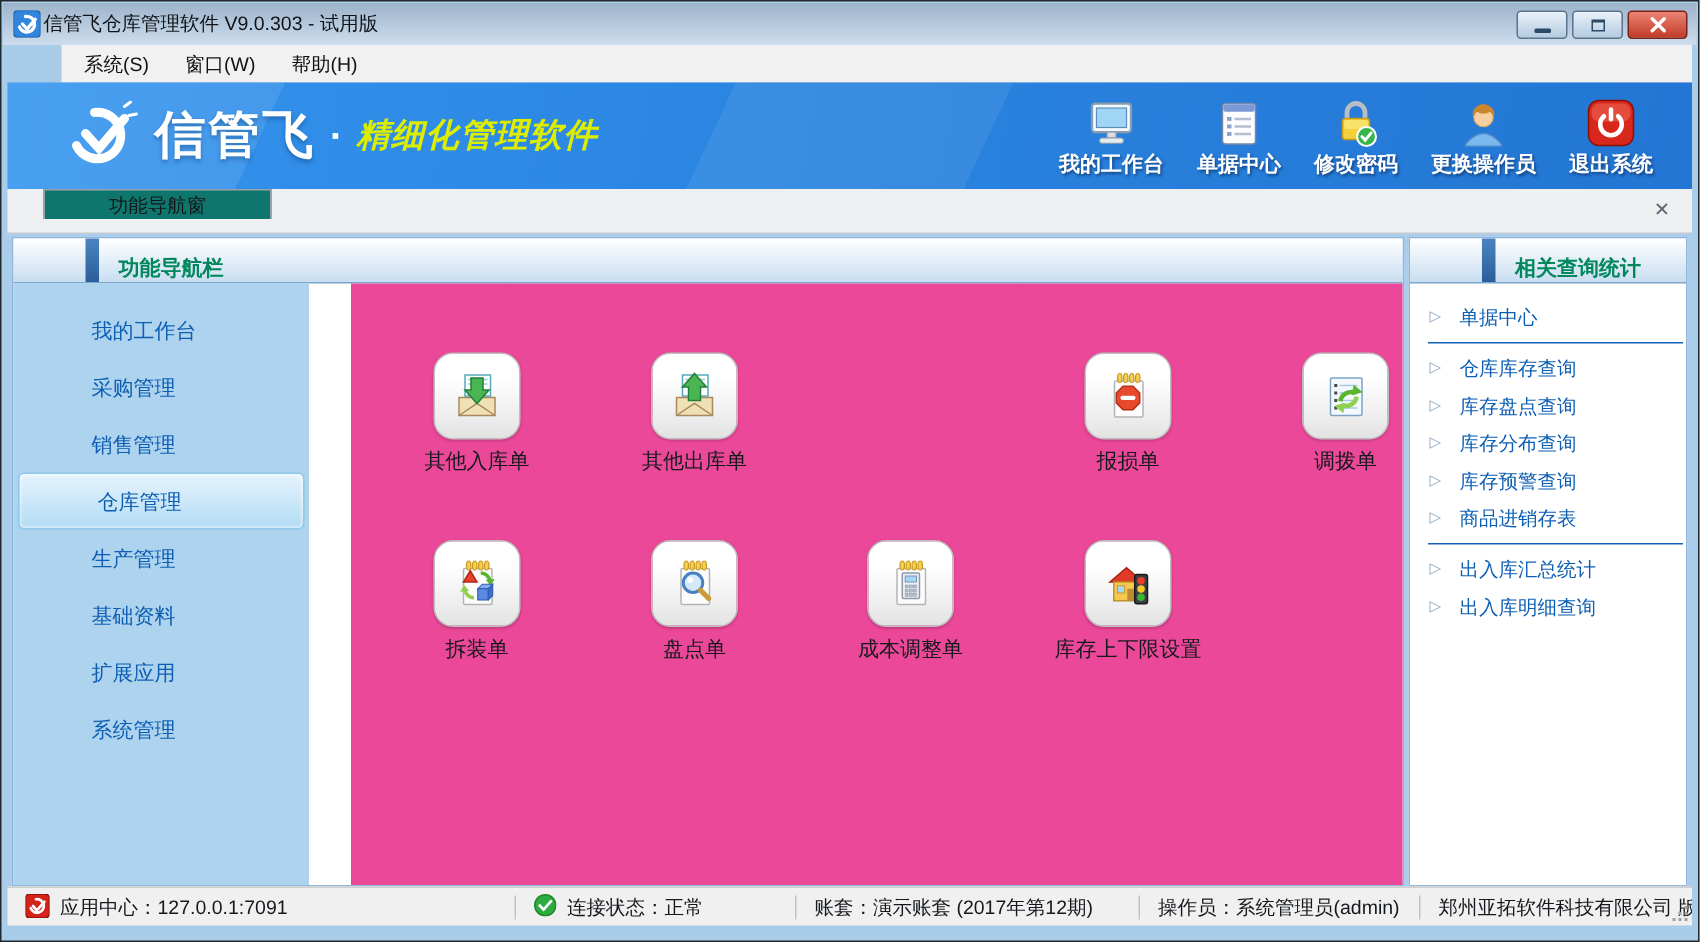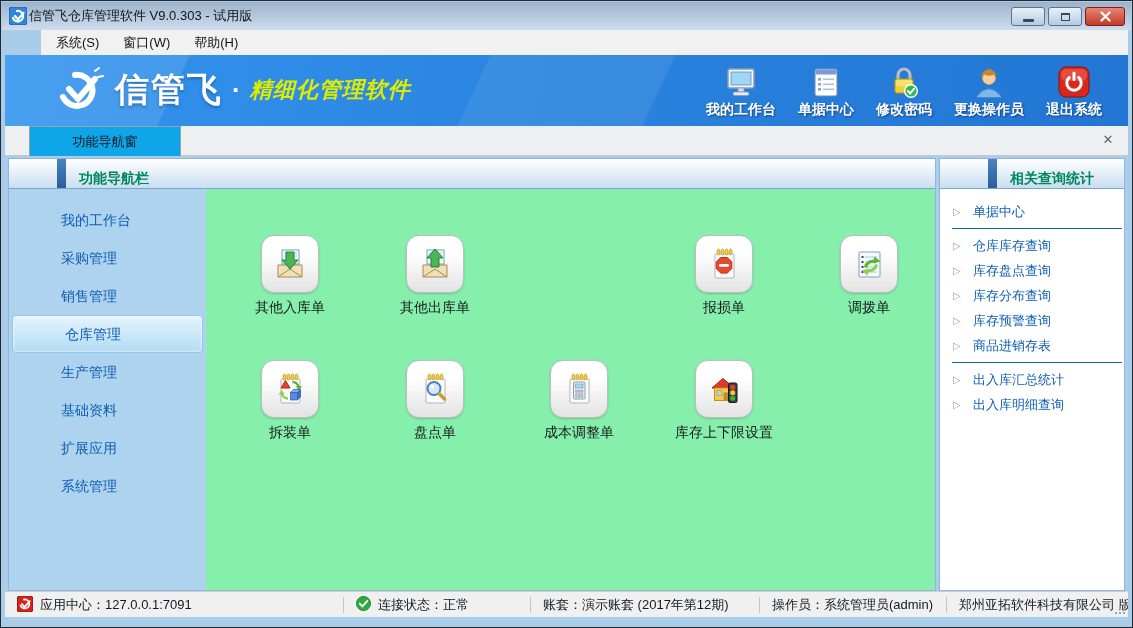--- a/index.html
+++ b/index.html
@@ -23,34 +23,34 @@
   
   .menubar { position:absolute; top:29px; left:4px; right:4px; height:25px; background:#f1f1f1;
     display:flex; align-items:center; padding-left:6px; gap:6px;margin-left:36px; }
   .menu-item { padding:2px 9px; font-size:13px; color:#111; cursor:pointer; }
 
   
   .banner { position:absolute; top:54px; left:4px; right:4px; height:71px;
     background:linear-gradient(100deg,#3494ee 0%,#2a85e0 45%,#2376d3 100%); overflow:hidden; }
   .banner::before { content:""; position:absolute; inset:0;
     background:linear-gradient(115deg, rgba(255,255,255,.10) 0 16%, rgba(255,255,255,0) 16% 42%, rgba(255,255,255,.07) 42% 58%, rgba(255,255,255,0) 58%); }
-  .brand-area { position:absolute; left:48px; top:12px; display:flex; align-items:center; }
+  .brand-area { position:absolute; left:36px; top:12px; display:flex; align-items:center; }
   .brand-text { font-size:34px; font-weight:bold; color:#fff; margin-left:10px; letter-spacing:2px;
     text-shadow:0 2px 3px rgba(0,40,90,.35); }
   .brand-dot { color:#fff; font-size:26px; font-weight:bold; margin:0 9px; }
   .brand-slogan { color:#dded00; font-size:22px; font-weight:bold; font-style:italic; letter-spacing:1px; }
   .banner-buttons { position:absolute; right:26px; top:9px; display:flex; gap:22px; }
   .bbtn { display:flex; flex-direction:column; align-items:center; gap:3px; cursor:pointer;
     color:#fff; font-weight:bold; font-size:14px; text-shadow:1px 1px 2px rgba(0,20,60,.55); }
   .bicon { height:34px; display:flex; align-items:flex-end; }
 
   
   .tabstrip { position:absolute; top:125px; left:4px; right:4px; height:30px; background:#edeff1;
     border-bottom:1px solid #c4cad0; }
-  .tab-active { position:absolute; left:24px; top:0; width:152px; height:30px; background:#0ea5e9;
+  .tab-active { position:absolute; left:24px; top:0; width:152px; height:20px; background:#0f766e;
     border:1px solid #98a2ac; border-bottom:none; display:flex; align-items:center; justify-content:center;
     font-size:13px; color:#14181c; cursor:pointer; }
   .tab-close { position:absolute; right:12px; top:6px; width:16px; height:16px; text-align:center;
     line-height:16px; font-size:13px; color:#5a6672; cursor:pointer; }
 
   
   .content { position:absolute; top:155px; left:4px; right:4px; height:437px; background:#aacded; }
   .left-region { position:absolute; left:3px; top:2px; width:928px; bottom:2px;
     border:1px solid #94b6d6; background:#fff; }
   .query-panel { position:absolute; left:934px; right:3px; top:2px; bottom:2px;
@@ -61,21 +61,21 @@
   .accent { width:9px; height:100%; background:linear-gradient(#4a84c0,#2a5e9a); margin-right:13px; }
   .ph-text { font-size:14px; font-weight:bold; color:#00875c; }
 
   .left-body { position:absolute; top:30px; left:0; right:0; bottom:0; display:flex; }
   .sidebar { width:197px; background:#aed3ee; padding-top:12px; }
   .side-item { height:38px; line-height:38px; padding-left:52px; font-size:14px; color:#0e5fb4; cursor:pointer; }
   .side-item.selected { background:linear-gradient(#e6f4fd,#b2dbf4); border:1px solid #8ec8ea;
     border-radius:4px; margin:0 3px; height:38px; line-height:36px; 
     box-shadow:inset 0 0 3px #fff; }
 
-  .main-area { flex:1; position:relative; background:#86efac; }
+  .main-area { flex:1; position:relative; background:#ec4899;margin-left:28px; }
   .icon-cell { position:absolute; width:130px; text-align:center; cursor:pointer; }
   .icon-btn { width:58px; height:58px; margin:0 auto; border-radius:13px;
     background:linear-gradient(#ffffff 30%,#e3e3e3); border:1px solid #bebebe;
     box-shadow:inset 0 1px 0 #fff, 0 1px 2px rgba(0,0,0,.18);
     display:flex; align-items:center; justify-content:center; }
   .icon-label { margin-top:6px; font-size:14px; color:#15191d; }
   .r1 { top:46px; } .r2 { top:171px; }
   .c1 { left:19px; } .c2 { left:164px; } .c3 { left:308px; } .c4 { left:453px; } .c5 { left:598px; }
 
   .q-body { padding-top:10px; }

